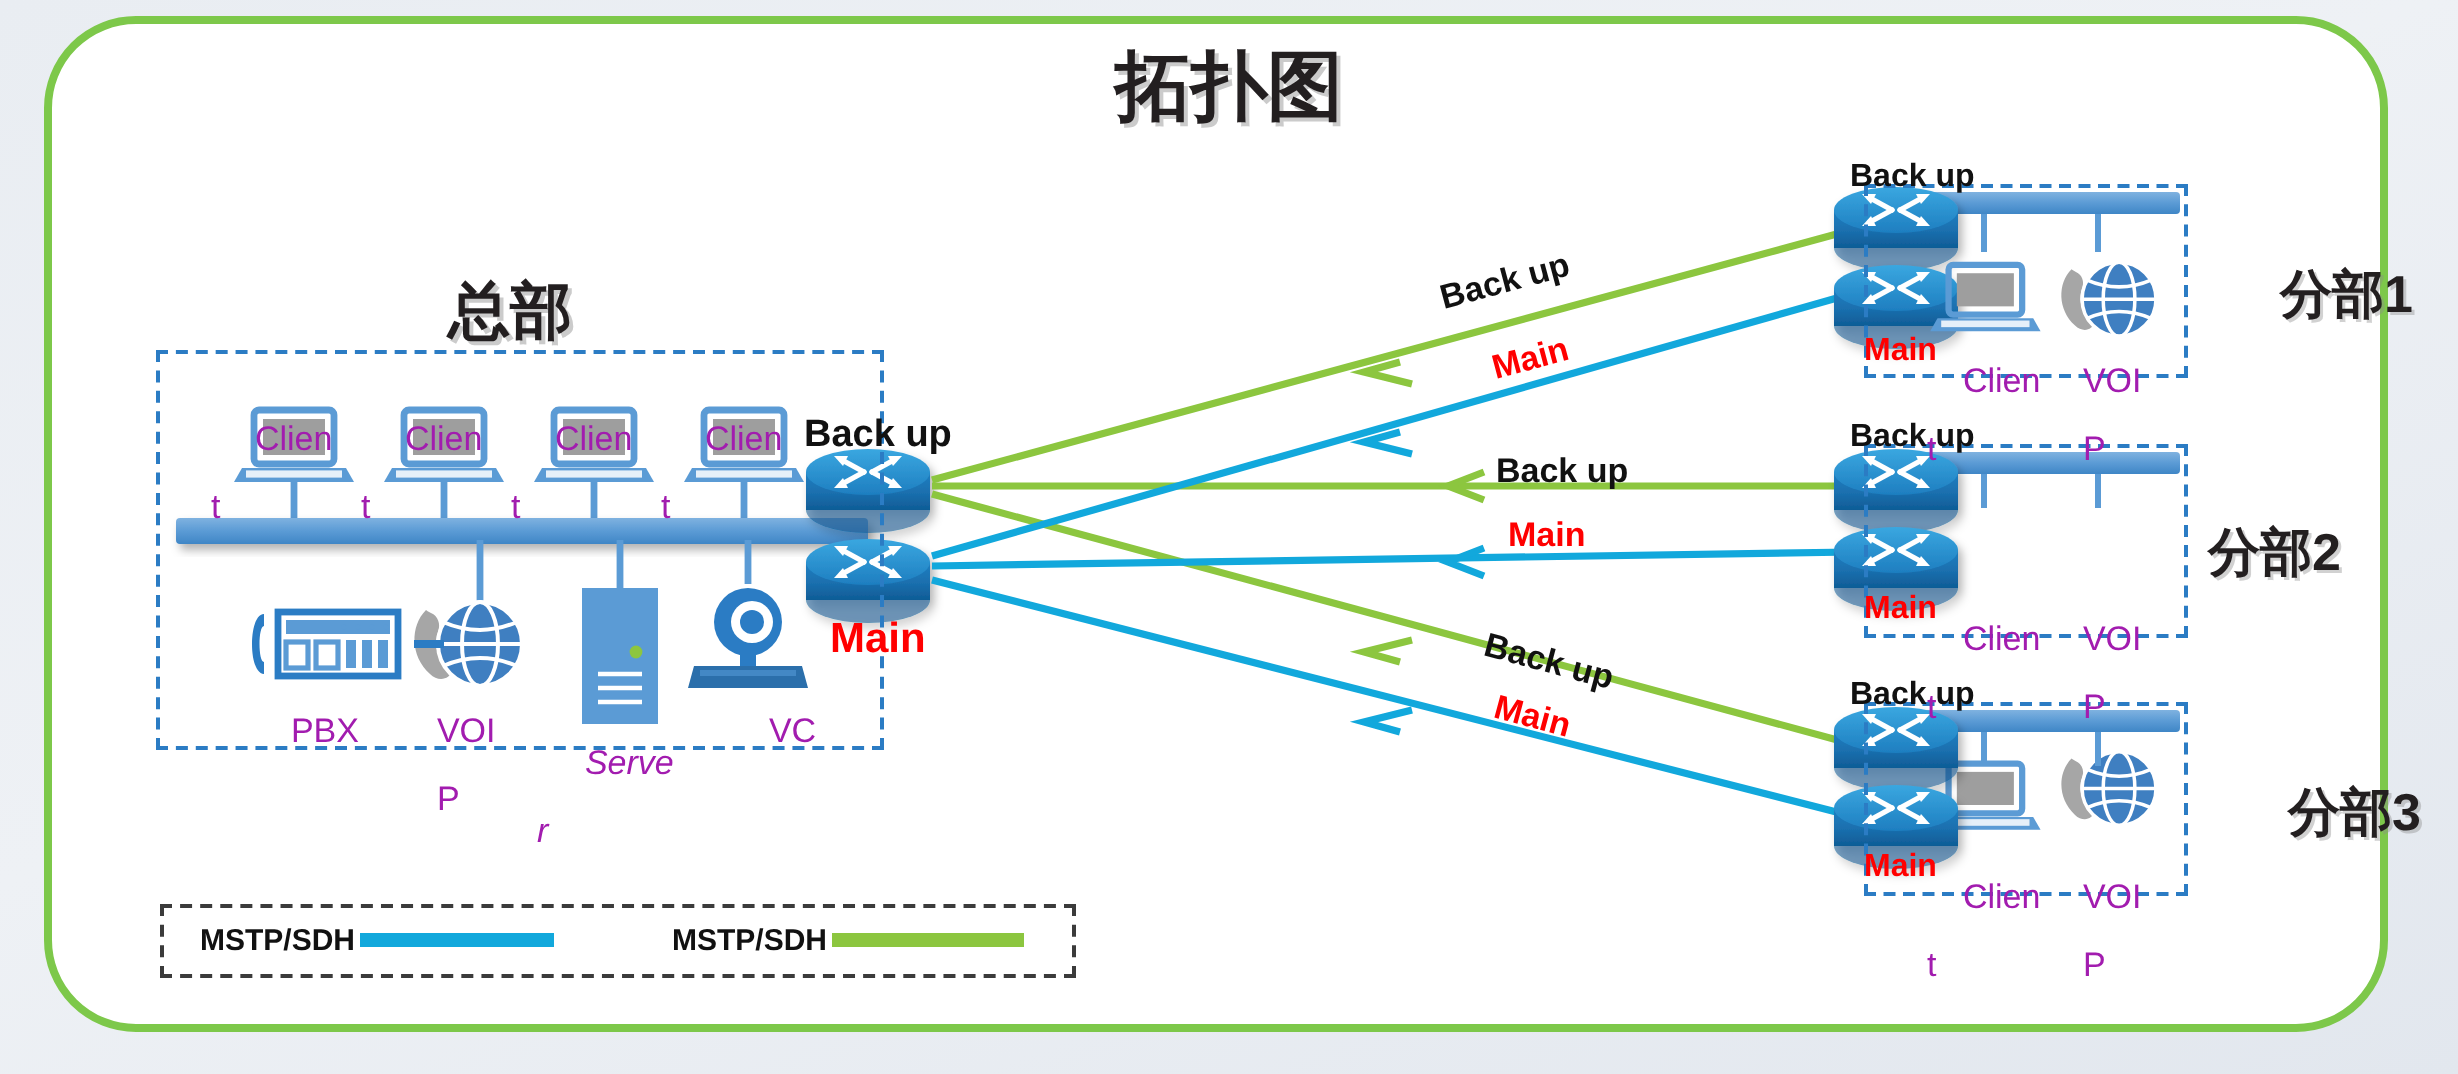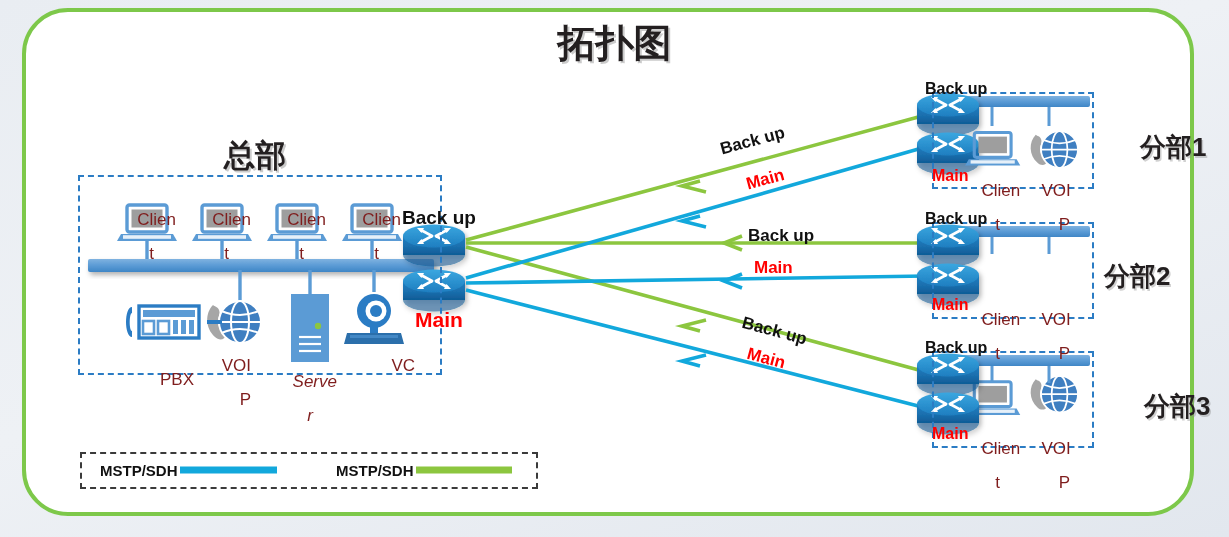--- a/index.html
+++ b/index.html
@@ -23,22 +23,22 @@
   #title{
     left:0;right:0;top:18px;width:100%;text-align:center;
     font-size:38px;font-weight:bold;color:#231f20;
     text-shadow:2px 2px 0 rgba(140,140,140,.45);
   }
   .sec-title{font-size:31px;font-weight:bold;color:#231f20;
     text-shadow:2px 2px 0 rgba(140,140,140,.45);}
   .branch-title{font-size:26px;font-weight:bold;color:#231f20;
     text-shadow:1.5px 1.5px 0 rgba(140,140,140,.4);}
 
-  .dev-label{font-size:17px;color:#7f1d1d;font-weight:normal;line-height:17px;
-    text-align:right;}
+  .dev-label{font-size:17px;color:#a21caf;font-weight:normal;line-height:17px;
+    text-align:left;}
   .lbl-main{color:#ff0000;font-weight:bold;}
   .lbl-backup{color:#111111;font-weight:bold;}
   .link-lbl{font-size:17px;font-weight:bold;}
   .link-lbl.m{color:#ff0000;}
   .link-lbl.b{color:#111111;}
   .legend-lbl{font-size:15px;font-weight:bold;color:#111;}
   .dashbox{position:absolute;border:2px dashed #2b7cc4;box-sizing:border-box;}
   .dashbox.grey{border-color:#3b3b3b;}
 </style>
 </head>
@@ -257,21 +257,21 @@
 </div>
 <div class="txt dev-label" style="left:268px;top:194px;width:58px;">
   <span>Clien</span><br>
   <span style="position:relative;left:-22px;">t</span>
 </div>
 <div class="txt dev-label" style="left:343px;top:194px;width:58px;">
   <span>Clien</span><br>
   <span style="position:relative;left:-22px;">t</span>
 </div>
 
-<div class="txt dev-label" style="left:136px;top:340px;width:58px;margin-top:14px;">
+<div class="txt dev-label" style="left:136px;top:340px;width:58px;">
   <span>PBX</span>
 </div>
 <div class="txt dev-label" style="left:209px;top:340px;width:42px;">
   <span>VOI</span><br>
   <span>P</span>
 </div>
 <div class="txt dev-label" style="left:283px;top:356px;width:54px;font-style:italic;">
   <span>Serve</span><br>
   <span style="position:relative;left:-24px;">r</span>
 </div>

